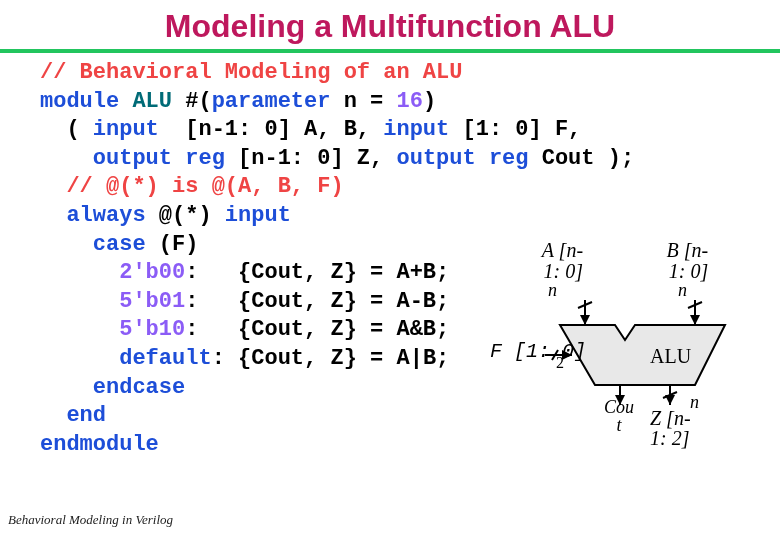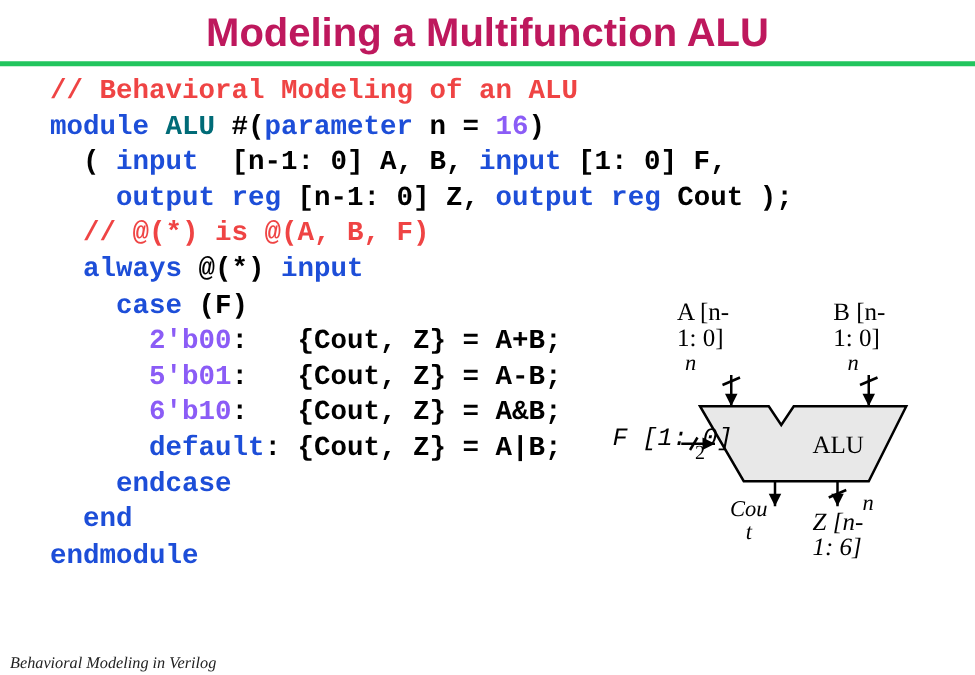--- a/index.html
+++ b/index.html
@@ -52,21 +52,22 @@
     font-size: 22px;
     font-weight: bold;
     text-align: center;
     color: #000;
     margin-bottom: 2px;
   }
   .labels-top {
     display: flex;
     justify-content: space-around;
     font-size: 20px;
-    text-align: left;
+    font-style: italic;
+    text-align: right;
     line-height: 1.05;
     margin: 0 10px;
   }
   .labels-mid {
     position: relative;
     height: 18px;
     font-size: 18px;
     font-style: italic;
   }
   .n-left  { position: absolute; left: 58px;  top: -2px; }
@@ -86,21 +87,21 @@
     font-family: Liberation Mono, monospace;
   }
   .alu-text {
     position: absolute;
     left: 150px;
     top: 45px;
     font-size: 20px;
   }
   .cout-label {
     position: absolute;
-    left: 84px;
+    left: 104px;
     top: 98px;
     font-size: 18px;
     font-style: italic;
     line-height: 1;
     text-align: center;
     white-space: pre;
   }
   .z-label {
     position: absolute;
     left: 150px;
@@ -118,21 +119,21 @@
   }
   .two-label {
     position: absolute;
     left: 56px;
     top: 54px;
     font-size: 16px;
   }
 
   .footer {
     position: absolute;
-    bottom: 2px;
+    bottom: 12px;
     left: 0;
     width: 780px;
     display: flex;
     justify-content: space-between;
     font-family: Georgia, serif;
     font-style: italic;
     font-size: 13px;
     color: #222;
     padding: 0 8px;
     box-sizing: border-box;
@@ -147,21 +148,21 @@
 
   <div class="code"><span class="grn">// Behavioral Modeling of an ALU</span>
 <span class="kw">module</span> <span class="teal">ALU</span> <span>#(</span><span class="kw">parameter</span> <span>n = </span><span class="num">16</span><span>)</span>
 <span>  ( </span><span class="kw">input</span><span>  [n-1: 0] A, B, </span><span class="kw">input</span><span> [1: 0] F,</span>
 <span>    </span><span class="kw">output reg</span><span> [n-1: 0] Z, </span><span class="kw">output reg</span><span> Cout );</span>
 <span class="grn">  // @(*) is @(A, B, F)</span>
 <span>  </span><span class="kw">always</span><span> @(*) </span><span class="kw">input</span>
 <span>    </span><span class="kw">case</span><span> (F)</span>
 <span>      </span><span class="num">2'b00</span><span>:   {Cout, Z} = A+B;</span>
 <span>      </span><span class="num">5'b01</span><span>:   {Cout, Z} = A-B;</span>
-<span>      </span><span class="num">6'b10</span><span>:   {Cout, Z} = A&amp;B;</span>
+<span>      </span><span class="num">5'b10</span><span>:   {Cout, Z} = A&amp;B;</span>
 <span>      </span><span class="kw">default</span><span>: {Cout, Z} = A|B;</span>
 <span>    </span><span class="kw">endcase</span>
 <span>  </span><span class="kw">end</span>
 <span class="kw">endmodule</span></div>
 
   <div class="symbol-block">
     <div class="labels-top">
       <div style="white-space:pre;">A [n-
 1: 0]</div>
       <div style="white-space:pre;">B [n-
@@ -195,21 +196,21 @@
         <polygon points="170,105 165,95 175,95" fill="#000"></polygon>
         <line x1="163" y1="98" x2="177" y2="92" stroke="#000" stroke-width="2"></line>
       </svg>
       <div class="f-label">F [1: 0]</div>
       <div class="two-label">2</div>
       <div class="alu-text">ALU</div>
       <div class="cout-label">Cou
 t</div>
       <div class="n-out">n</div>
       <div class="z-label" style="white-space:pre;">Z [n-
-1: 6]</div>
+1: 2]</div>
     </div>
   </div>
 
   <div class="footer">
     <span>Behavioral Modeling in Verilog</span>
   </div>
 
 </div>
 
 </body></html>

